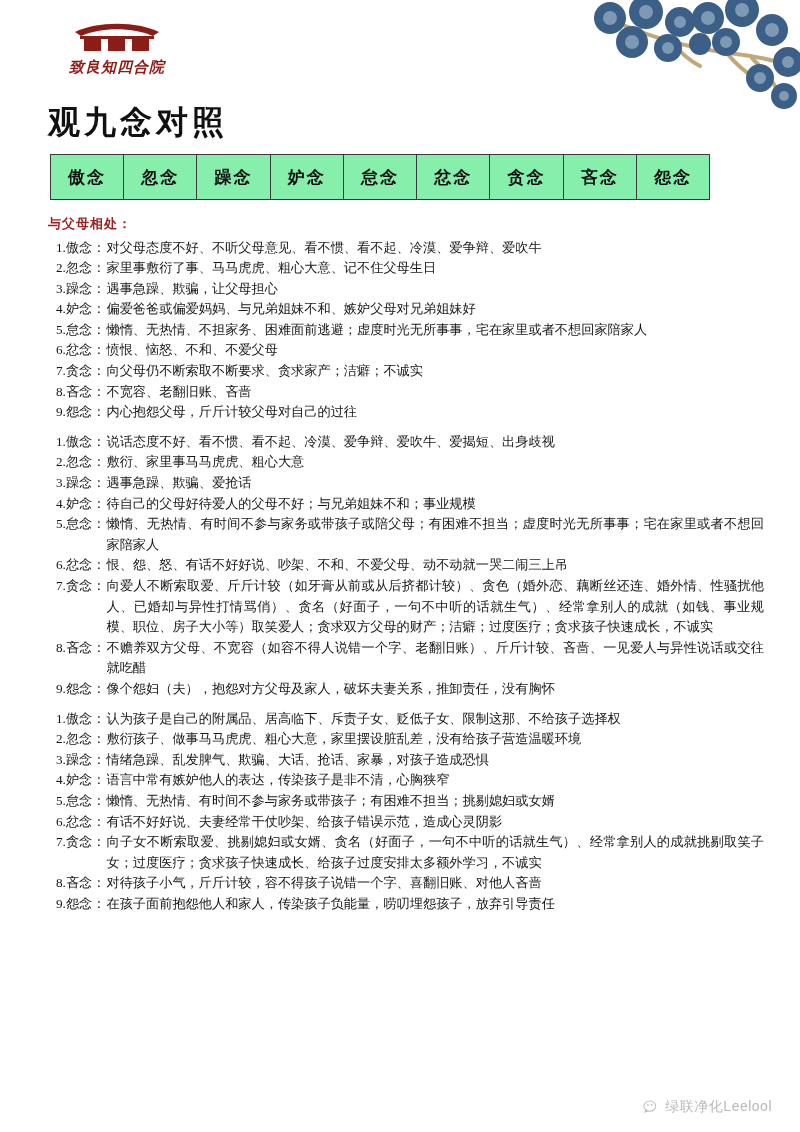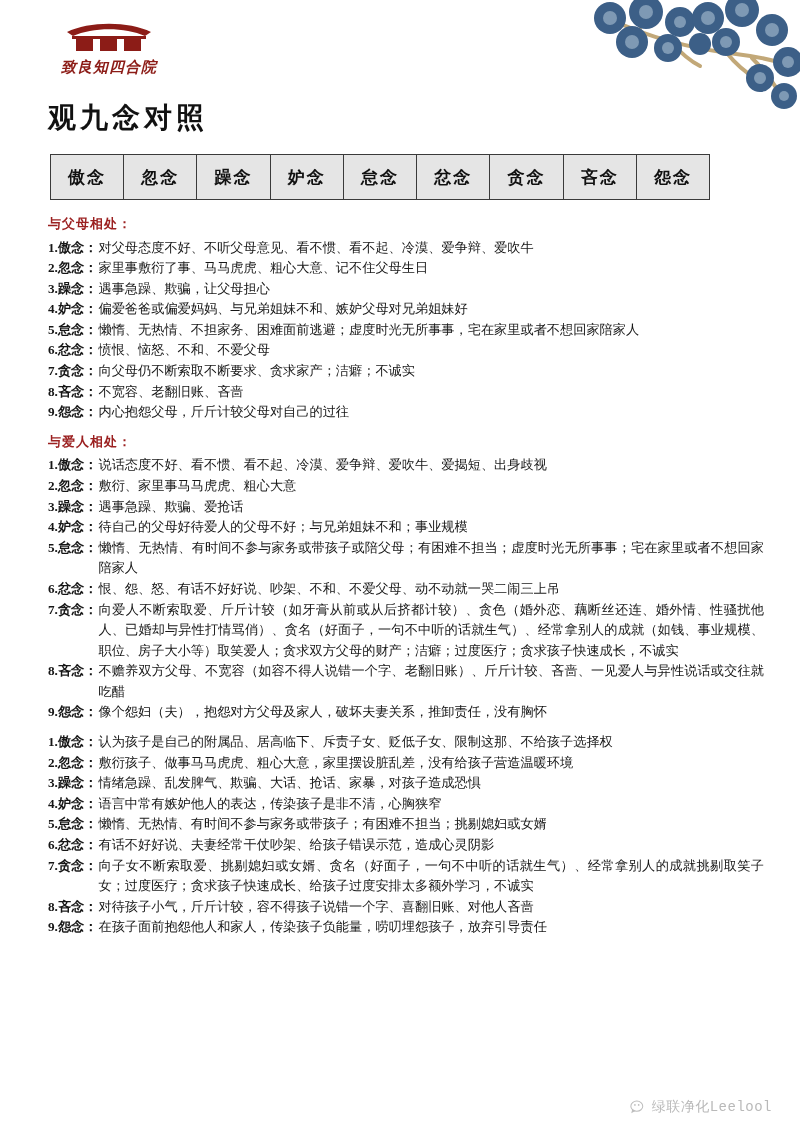--- a/index.html
+++ b/index.html
@@ -27,21 +27,21 @@
   }
 
   
   .header {
     position: relative;
     height: 148px;
   }
 
   .logo {
     position: absolute;
-    left: 34px;
+    left: 42px;
     top: 22px;
     width: 150px;
   }
   .logo-mark {
     display: block;
     margin: 0 auto 2px auto;
   }
   .logo-text {
     display: block;
     text-align: center;
@@ -60,21 +60,21 @@
     top: -4px;
     width: 230px;
     height: 120px;
     pointer-events: none;
   }
 
   .main-title {
     position: absolute;
     left: 48px;
     top: 80px;
-    font-size: 28px;
+    font-size: 32px;
     font-weight: 700;
     letter-spacing: 4px;
     color: #111111;
     font-family: "Liberation Serif", "DejaVu Serif", serif;
   }
 
   
   .nian-table {
     margin: 6px 0 0 50px;
     width: 660px;
@@ -83,21 +83,21 @@
   }
   .nian-table td {
     border: 1px solid #3a3a3a;
     height: 42px;
     text-align: center;
     vertical-align: middle;
     font-size: 17px;
     font-weight: 700;
     letter-spacing: 2px;
     color: #111111;
-    background: #e5e5e5;
+    background: #86efac;
   }
 
   
   .content {
     margin: 14px 0 0 0;
     padding: 0 36px 0 48px;
   }
 
   .section {
     margin-bottom: 9px;
@@ -116,41 +116,42 @@
     display: flex;
     align-items: flex-start;
     font-size: 13.2px;
     line-height: 1.56;
     margin: 0;
     color: #161616;
   }
   .item-label {
     flex: 0 0 auto;
     white-space: nowrap;
-    font-weight: 700;
+    font-weight: 400;
     padding-right: 1px;
+    margin-left: 8px;
   }
   .item-text {
     flex: 1 1 auto;
     text-align: justify;
     word-break: break-all;
   }
 
   
   .watermark {
     position: absolute;
     right: 28px;
     bottom: 16px;
     display: flex;
     align-items: center;
     gap: 5px;
     color: #b9b9b9;
     font-size: 14px;
     letter-spacing: 0.5px;
-    font-family: Liberation Mono, monospace;
+    font-family: Liberation Sans, sans-serif;
   }
   .wechat-glyph {
     display: inline-block;
     width: 17px;
     height: 17px;
   }
 </style>
 </head>
 <body>
 
@@ -263,21 +264,20 @@
           <span class="item-label">8.吝念：</span>
           <span class="item-text">不宽容、老翻旧账、吝啬</span>
         </div>
       <div class="item">
           <span class="item-label">9.怨念：</span>
           <span class="item-text">内心抱怨父母，斤斤计较父母对自己的过往</span>
         </div>
     </div>
 
     <div class="section">
-      <div class="section-title">与爱人相处：</div>
       <div class="item">
           <span class="item-label">1.傲念：</span>
           <span class="item-text">说话态度不好、看不惯、看不起、冷漠、爱争辩、爱吹牛、爱揭短、出身歧视</span>
         </div>
       <div class="item">
           <span class="item-label">2.忽念：</span>
           <span class="item-text">敷衍、家里事马马虎虎、粗心大意</span>
         </div>
       <div class="item">
           <span class="item-label">3.躁念：</span>

